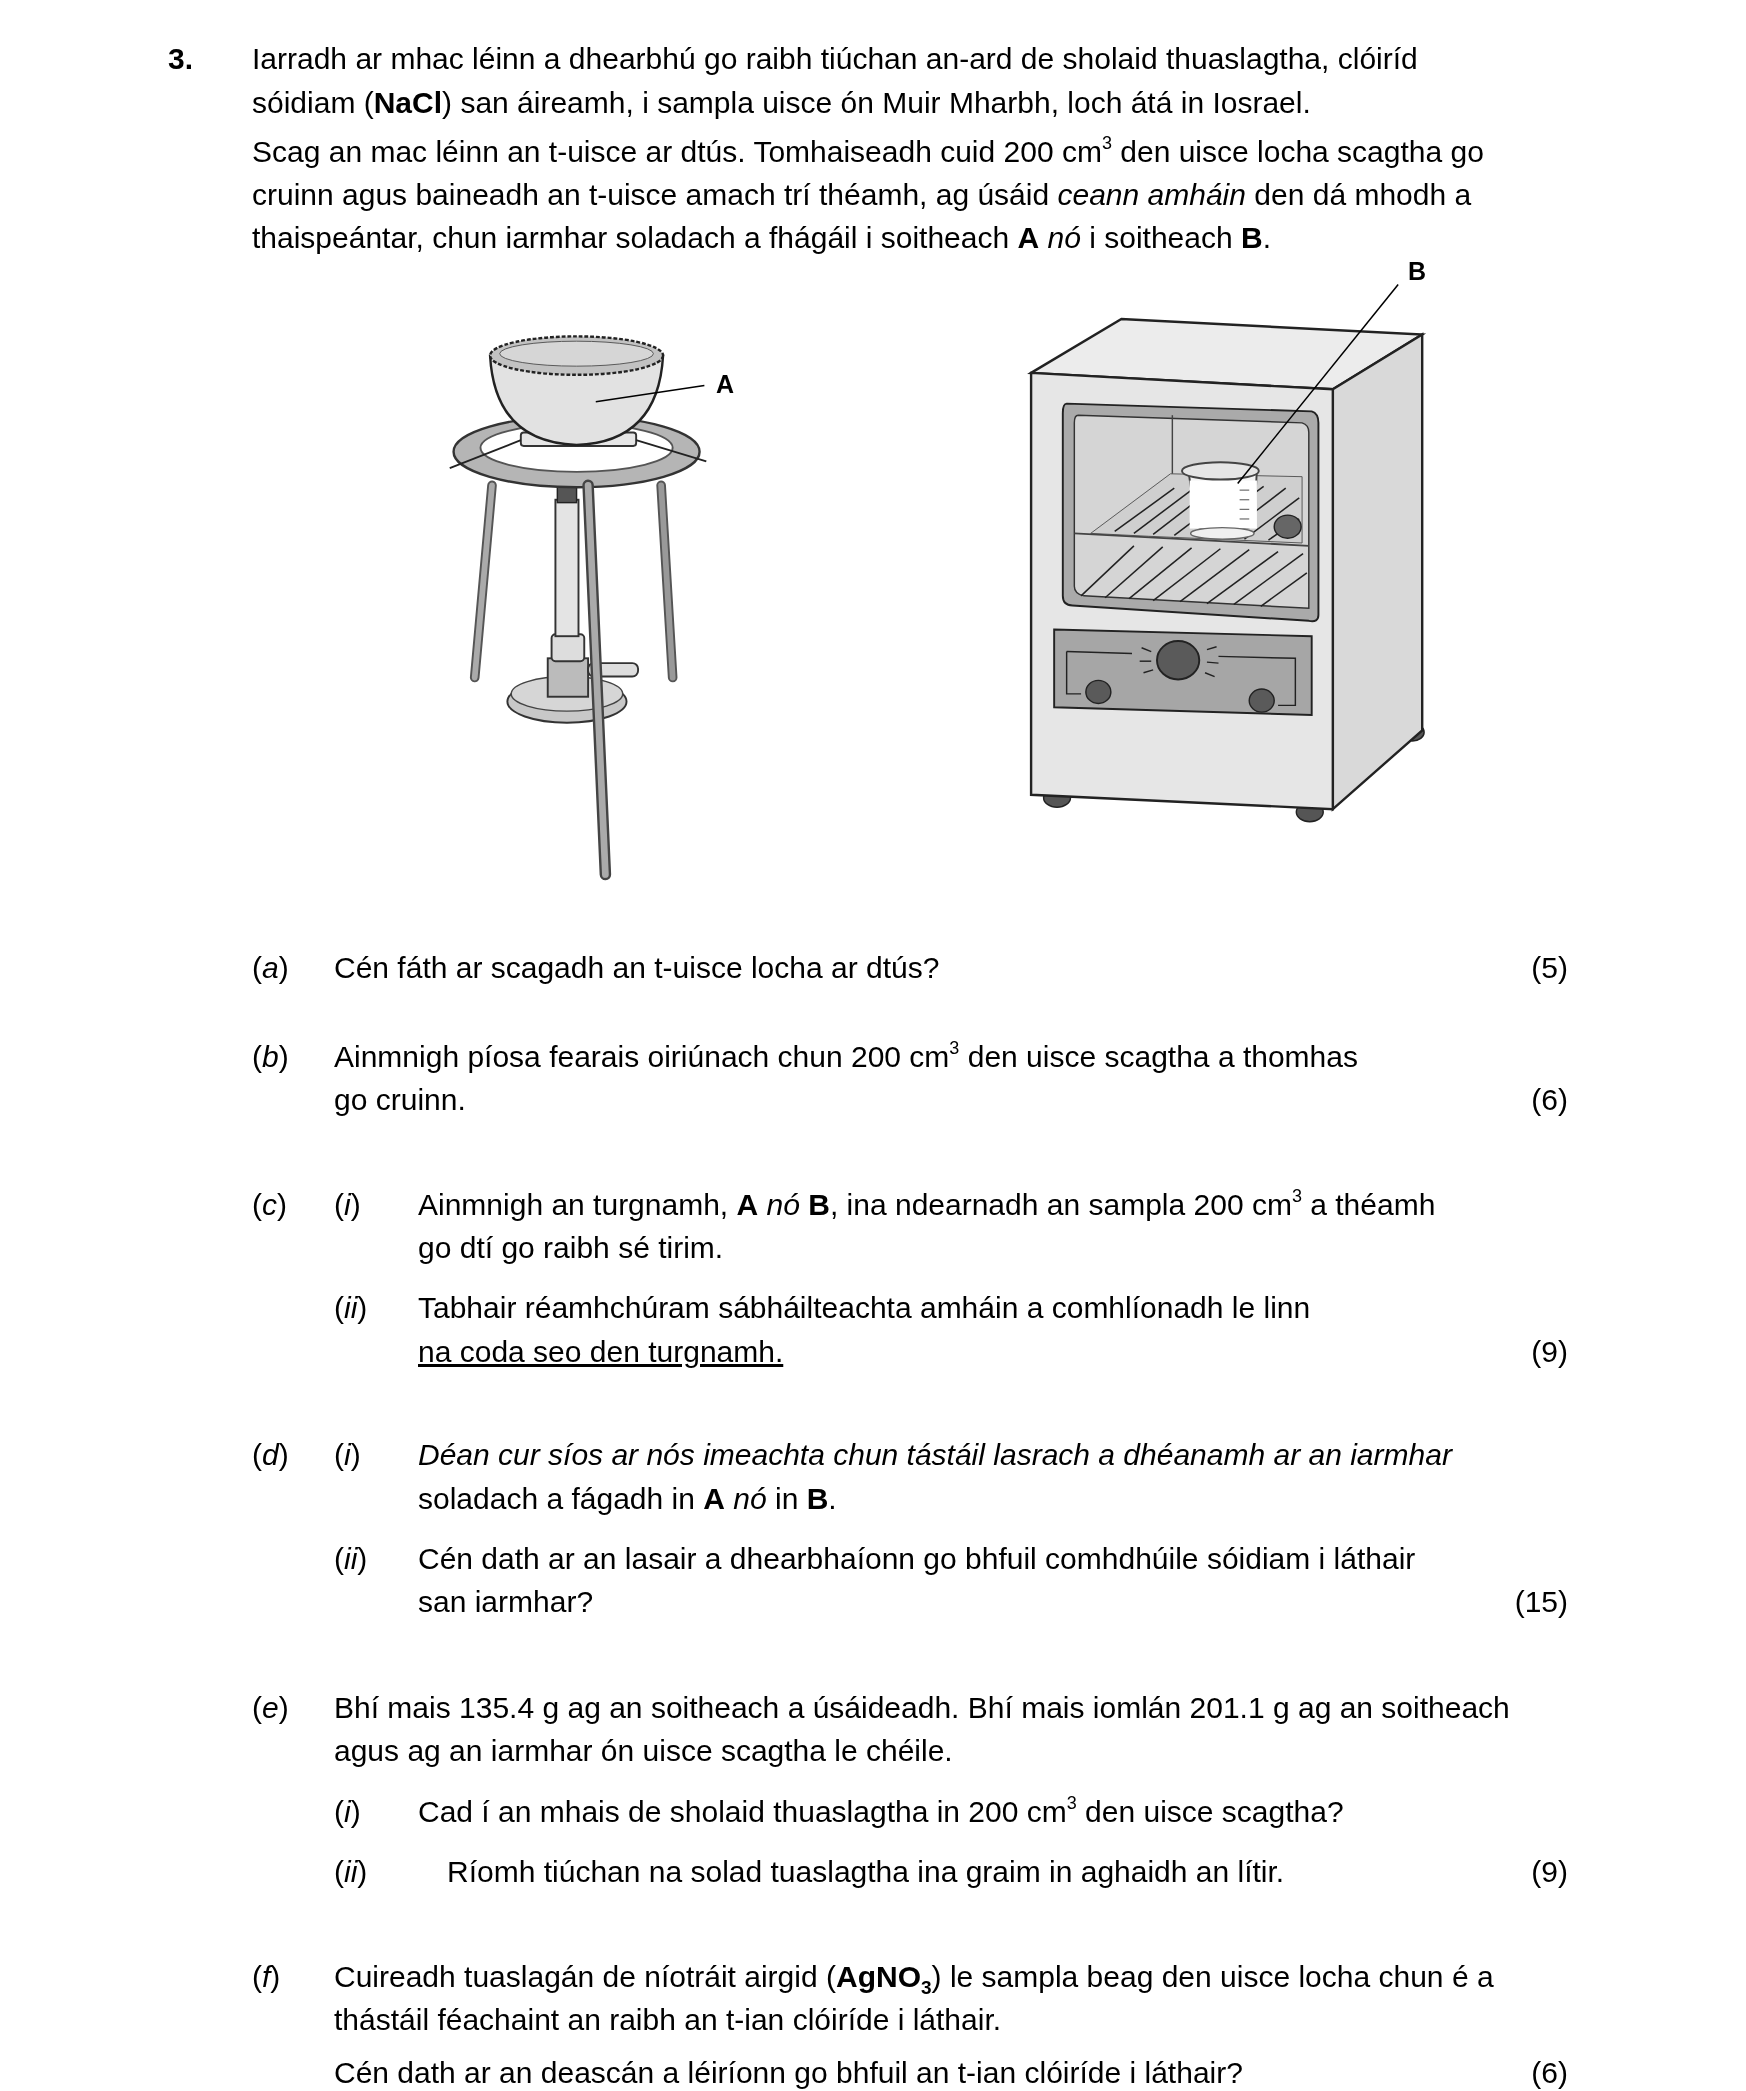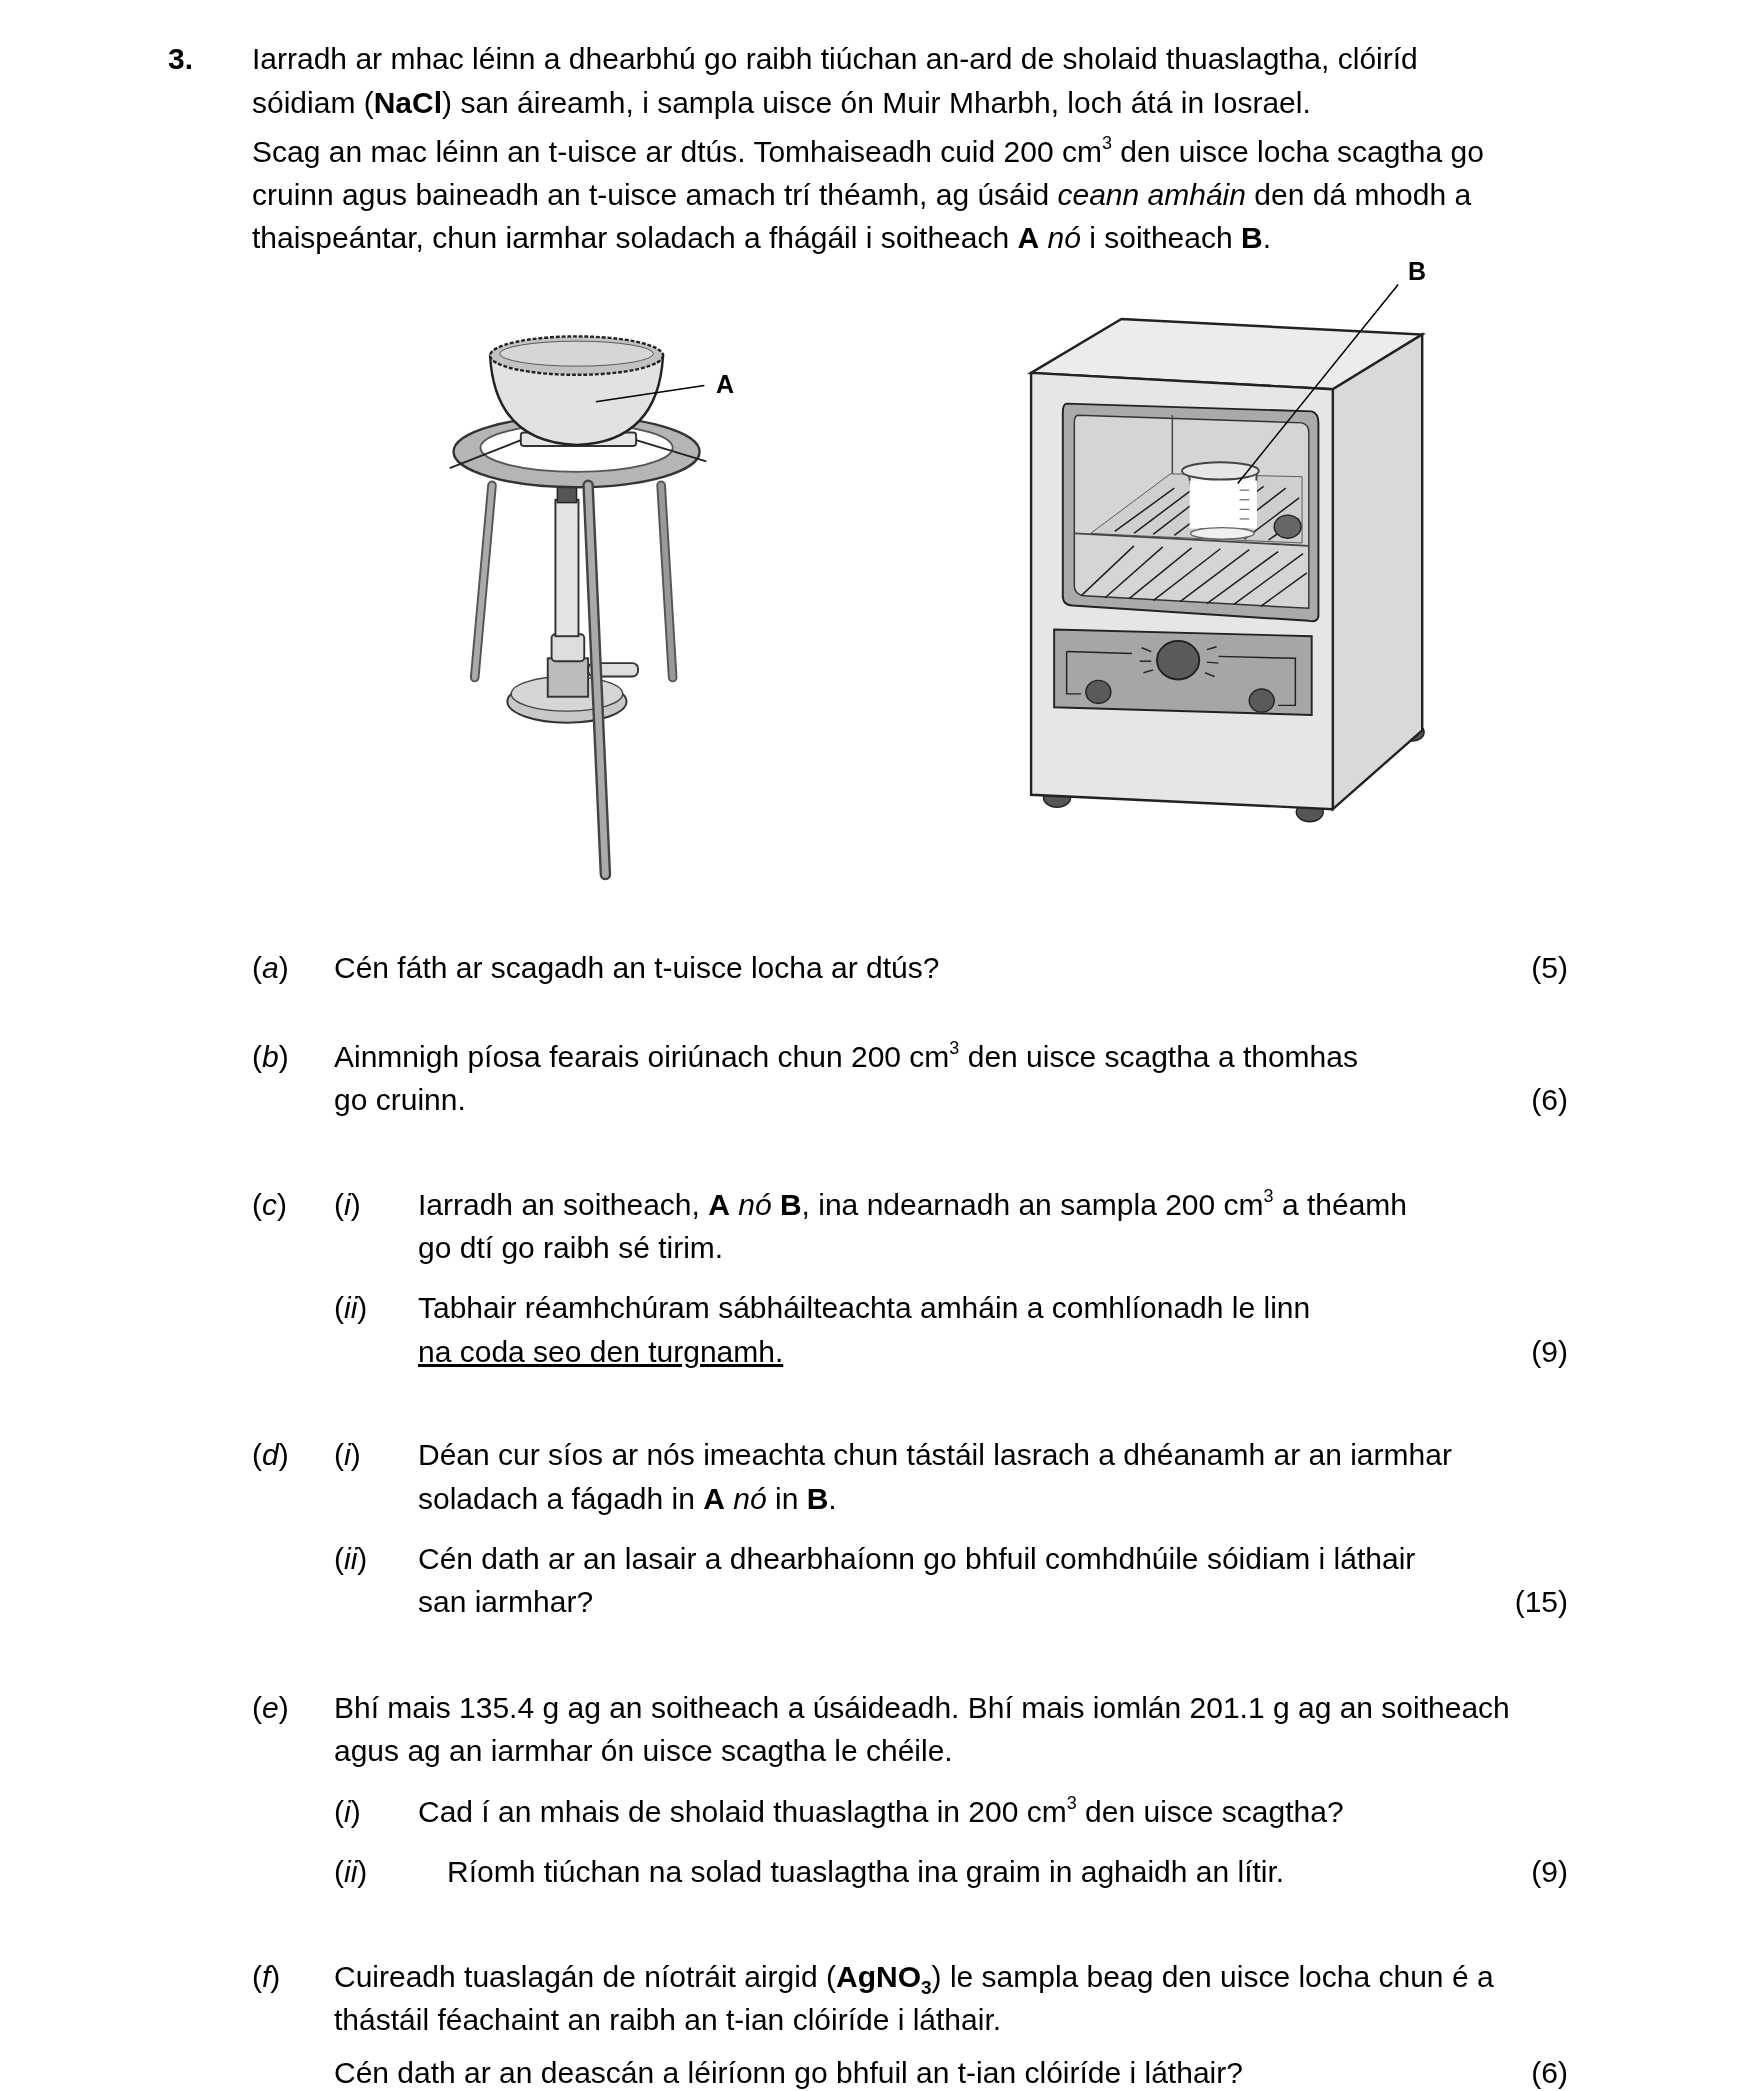--- a/index.html
+++ b/index.html
@@ -149,32 +149,32 @@
 <div>
   <div class="lbl" style="left:252px; top:1036px;">(<span class="i">b</span>)</div>
   <div class="line" style="left:334px; top:1036px;"><span>Ainmnigh píosa fearais oiriúnach chun 200 cm</span><sup>3</sup><span> den uisce scagtha a thomhas</span></div>
   <div class="line" style="left:334px; top:1079px;">go cruinn.</div>
   <div class="marks" style="top:1079px;">(6)</div>
 </div>
 
 <div>
   <div class="lbl" style="left:252px; top:1184px;">(<span class="i">c</span>)</div>
   <div class="lbl" style="left:334px; top:1184px;">(<span class="i">i</span>)</div>
-  <div class="line" style="left:418px; top:1184px;"><span>Iarradh an soitheach, </span><span class="b">A</span> <span class="i">nó</span> <span class="b">B</span><span>, ina ndearnadh an sampla 200 cm</span><sup>3</sup><span> a théamh</span></div>
+  <div class="line" style="left:418px; top:1184px;"><span>Ainmnigh an turgnamh, </span><span class="b">A</span> <span class="i">nó</span> <span class="b">B</span><span>, ina ndearnadh an sampla 200 cm</span><sup>3</sup><span> a théamh</span></div>
   <div class="line" style="left:418px; top:1227px;">go dtí go raibh sé tirim.</div>
   <div class="lbl" style="left:334px; top:1287px;">(<span class="i">ii</span>)</div>
   <div class="line" style="left:418px; top:1287px;">Tabhair réamhchúram sábháilteachta amháin a comhlíonadh le linn</div>
   <div class="line" style="left:418px; top:1331px;text-decoration:underline;">na coda seo den turgnamh.</div>
   <div class="marks" style="top:1331px;">(9)</div>
 </div>
 
 <div>
   <div class="lbl" style="left:252px; top:1434px;">(<span class="i">d</span>)</div>
   <div class="lbl" style="left:334px; top:1434px;">(<span class="i">i</span>)</div>
-  <div class="line" style="left:418px; top:1434px;">Déan cur síos ar nós imeachta chun tástáil lasrach a dhéanamh ar an iarmhar</div>
+  <div class="line" style="left:418px; top:1434px;font-style:italic;">Déan cur síos ar nós imeachta chun tástáil lasrach a dhéanamh ar an iarmhar</div>
   <div class="line" style="left:418px; top:1478px;"><span>soladach a fágadh in </span><span class="b">A</span> <span class="i">nó</span><span> in </span><span class="b">B</span><span>.</span></div>
   <div class="lbl" style="left:334px; top:1538px;">(<span class="i">ii</span>)</div>
   <div class="line" style="left:418px; top:1538px;">Cén dath ar an lasair a dhearbhaíonn go bhfuil comhdhúile sóidiam i láthair</div>
   <div class="line" style="left:418px; top:1581px;">san iarmhar?</div>
   <div class="marks" style="top:1581px;">(15)</div>
 </div>
 
 <div>
   <div class="lbl" style="left:252px; top:1687px;">(<span class="i">e</span>)</div>
   <div class="line" style="left:334px; top:1687px;">Bhí mais 135.4 g ag an soitheach a úsáideadh.  Bhí mais iomlán 201.1 g ag an soitheach</div>

